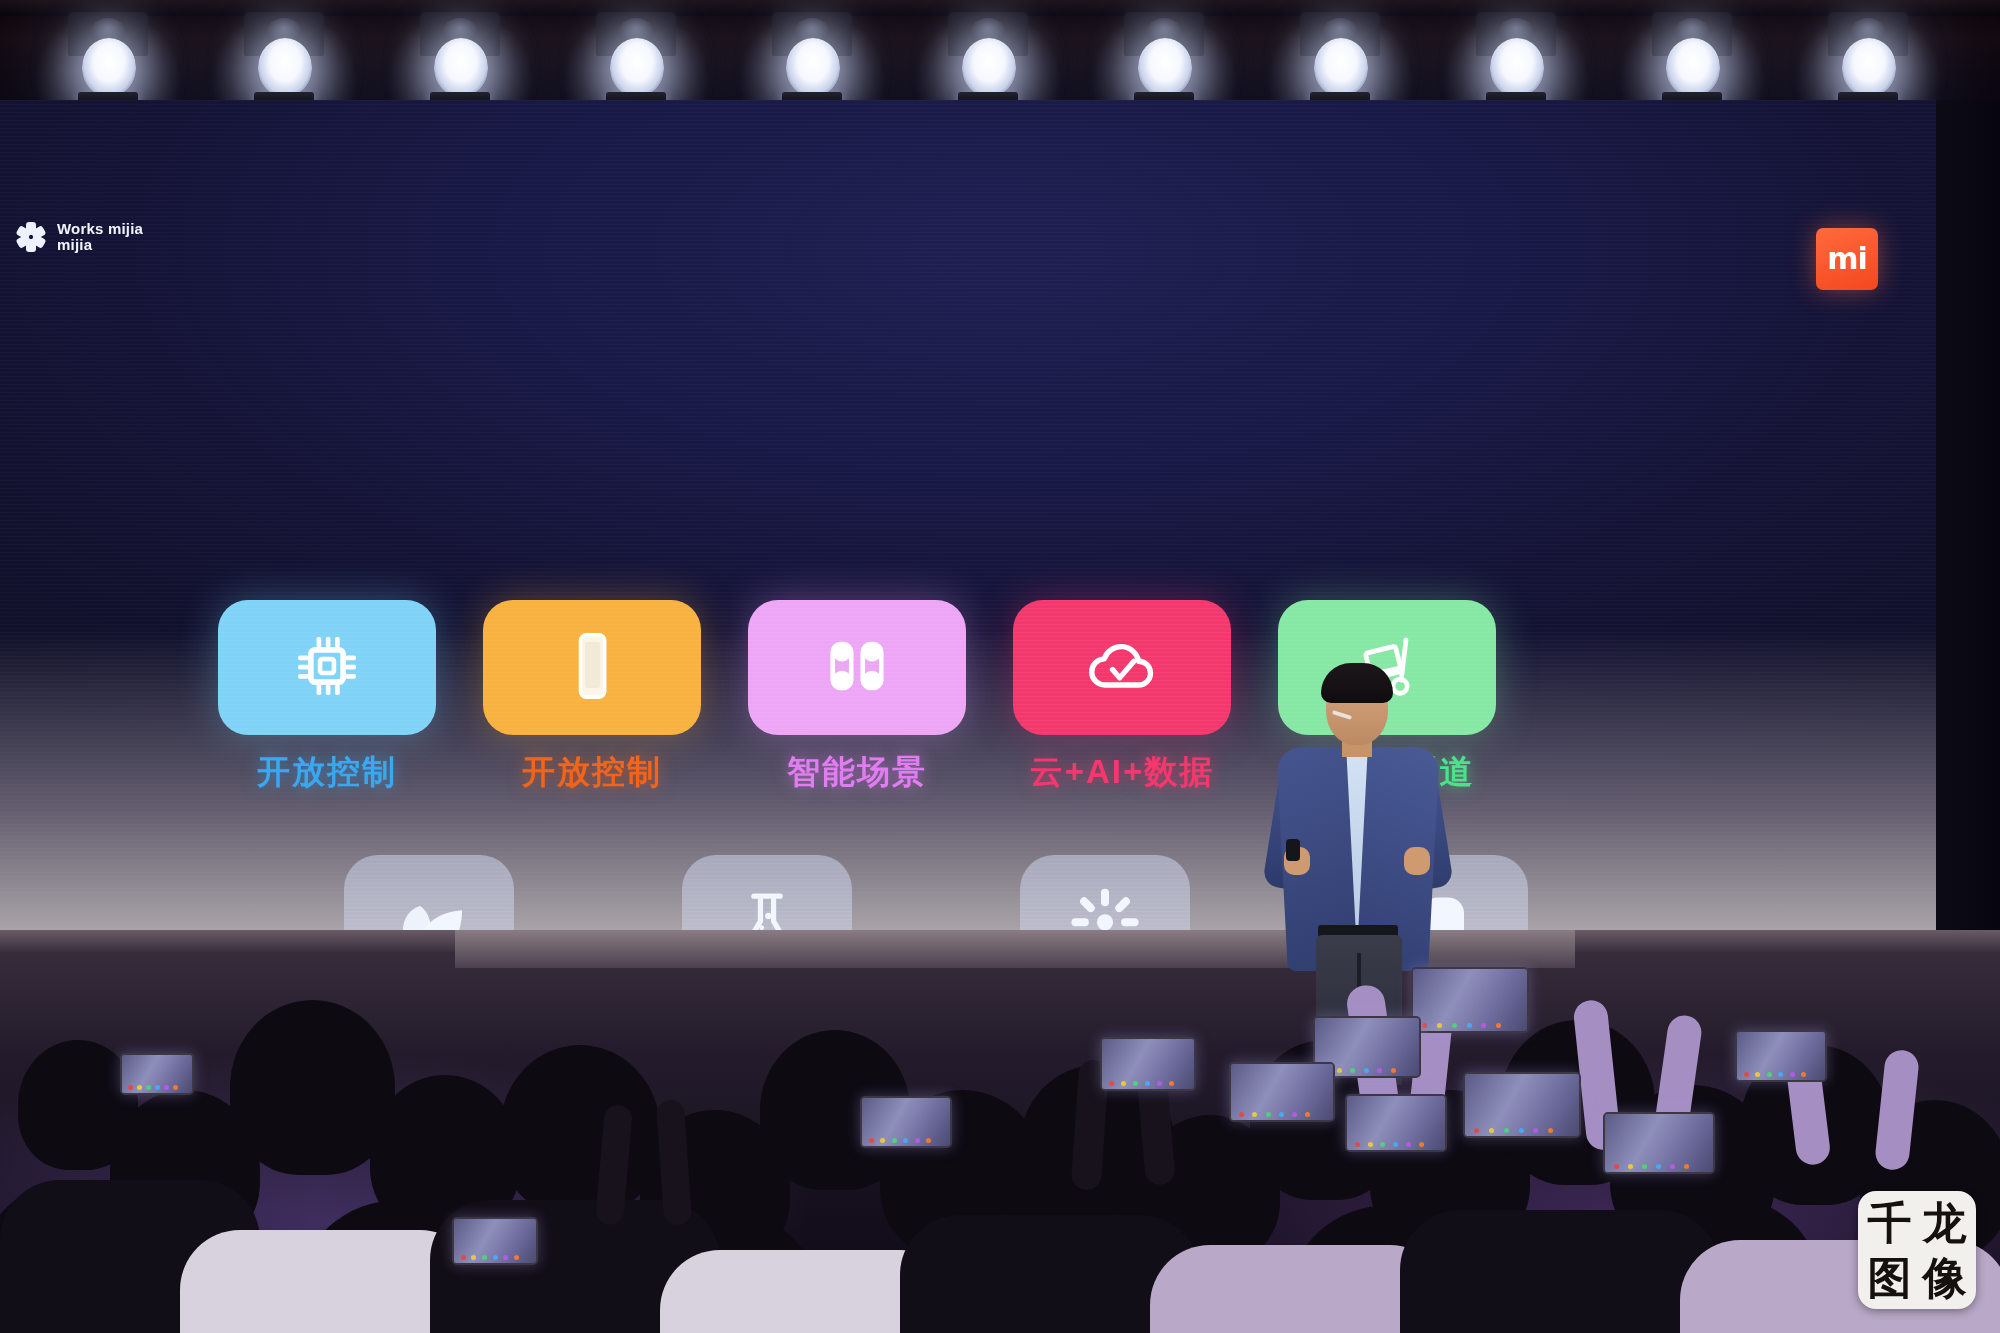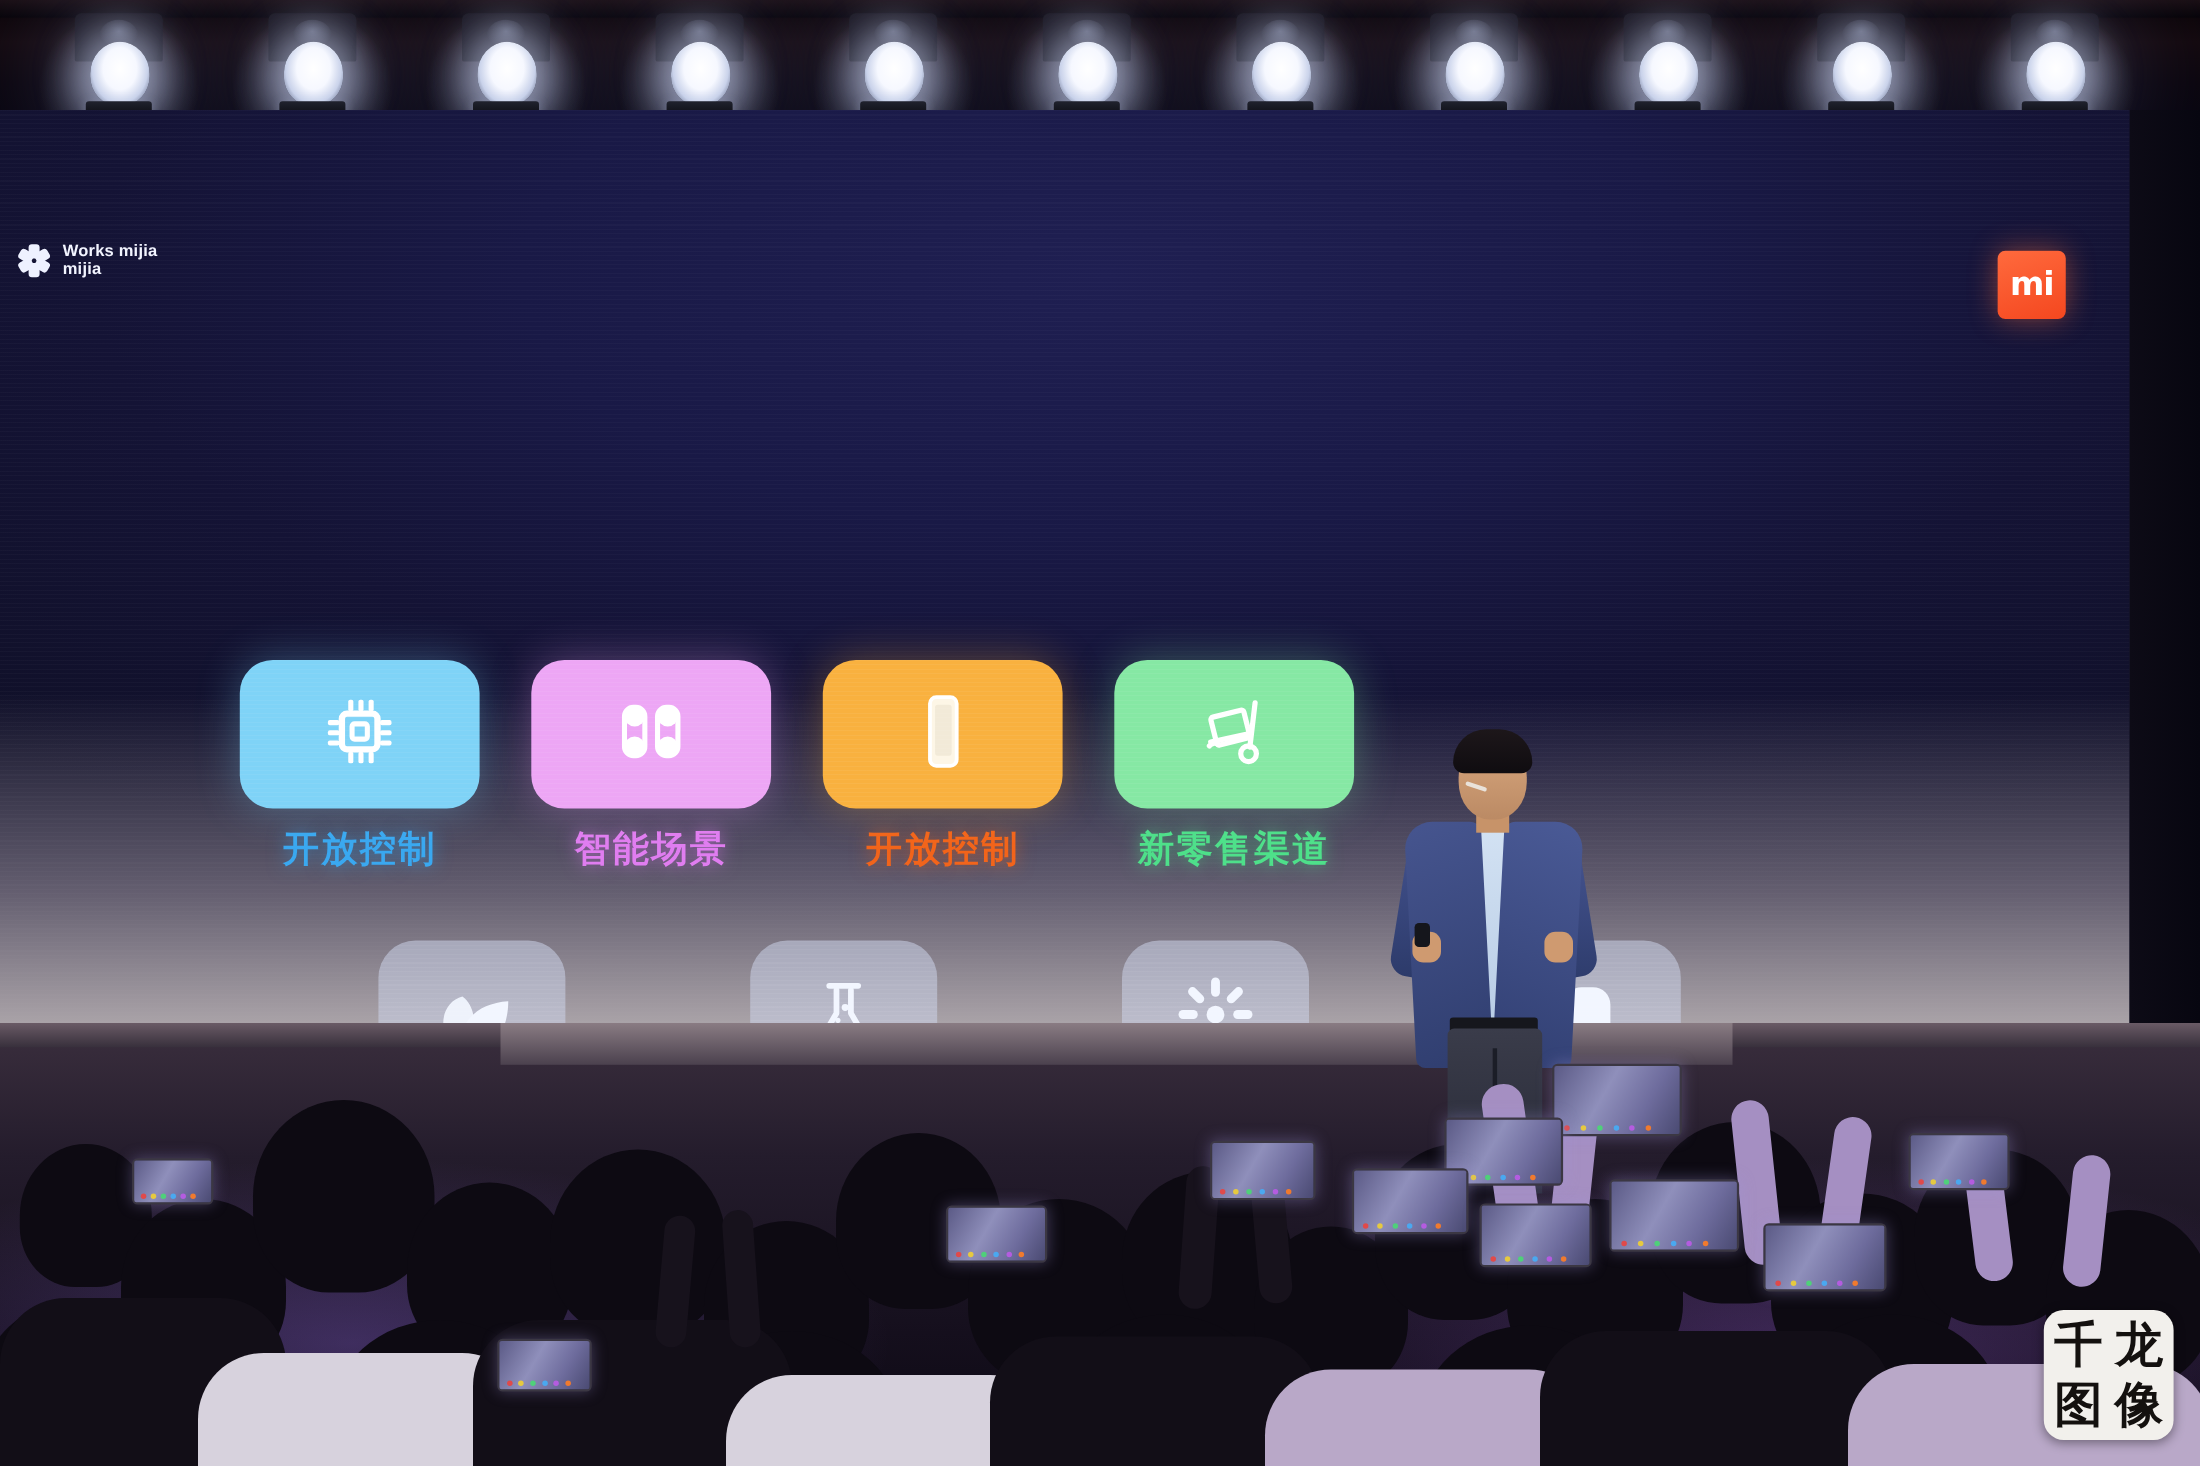--- a/index.html
+++ b/index.html
@@ -339,44 +339,53 @@
                   <rect x="7" y="31" width="9" height="4" rx="1.5"></rect>
                   <rect x="48" y="31" width="9" height="4" rx="1.5"></rect>
                   <rect x="7" y="39" width="9" height="4" rx="1.5"></rect>
                   <rect x="48" y="39" width="9" height="4" rx="1.5"></rect>
                 </g>
               </svg></span>
        </div>
        <div class="lbl" style="color:#3aa8f0;text-shadow:0 0 16px #3aa8f099">开放控制</div>
         </div>
         <div class="tile1">
+          <div class="card" style="background:#f9b13f;box-shadow:0 0 40px #f9b13f55">
+         <span><svg viewBox="0 0 64 64" width="74" height="74">
+                <rect x="22" y="5" width="21" height="54" rx="5" fill="#fdf6e6" stroke="#fff" stroke-width="3"></rect>
+                <rect x="26" y="11" width="13" height="40" rx="2" fill="#f2ead8"></rect>
+              </svg></span>
+       </div>
+       <div class="lbl" style="color:#f2641b;text-shadow:0 0 16px #f2641b99">开放控制</div>
+        </div>
+        <div class="tile1">
           <div class="card" style="background:#eda6f5;box-shadow:0 0 40px #eda6f555">
          <span><svg viewBox="0 0 64 64" width="74" height="74" fill="#fff">
                 <g>
                   <rect x="11" y="13" width="16" height="38" rx="7" fill="none" stroke="#fff" stroke-width="4"></rect>
                   <circle cx="19" cy="20" r="8"></circle>
                   <circle cx="19" cy="44" r="8"></circle>
                 </g>
                 <g>
                   <rect x="37" y="13" width="16" height="38" rx="7" fill="none" stroke="#fff" stroke-width="4"></rect>
                   <circle cx="45" cy="20" r="8"></circle>
                   <circle cx="45" cy="44" r="8"></circle>
                 </g>
               </svg></span>
        </div>
        <div class="lbl" style="color:#e07df0;text-shadow:0 0 16px #e07df099">智能场景</div>
         </div>
         <div class="tile1">
-          <div class="card" style="background:#f9b13f;box-shadow:0 0 40px #f9b13f55">
-         <span><svg viewBox="0 0 64 64" width="74" height="74">
-                <rect x="22" y="5" width="21" height="54" rx="5" fill="#fdf6e6" stroke="#fff" stroke-width="3"></rect>
-                <rect x="26" y="11" width="13" height="40" rx="2" fill="#f2ead8"></rect>
-              </svg></span>
-       </div>
-       <div class="lbl" style="color:#f2641b;text-shadow:0 0 16px #f2641b99">开放控制</div>
+          <div class="card" style="background:#f4386e;box-shadow:0 0 40px #f4386e55">
+         <span><svg viewBox="0 0 64 64" width="76" height="76" fill="none" stroke="#fff" stroke-width="4.5" stroke-linecap="round" stroke-linejoin="round">
+                <path d="M18 48a11 11 0 0 1-1-22 15 15 0 0 1 29 2 10 10 0 0 1 0 20z"></path>
+                <path d="M24 35l6 7 12-14"></path>
+              </svg></span>
+       </div>
+       <div class="lbl" style="color:#f4386e;text-shadow:0 0 16px #f4386e99">云+AI+数据</div>
         </div>
         <div class="tile1">
           <div class="card" style="background:#86e8a4;box-shadow:0 0 40px #86e8a455">
          <span><svg viewBox="0 0 64 64" width="76" height="76" fill="none" stroke="#fff" stroke-width="4" stroke-linecap="round" stroke-linejoin="round">
                 <path d="M48 10l-4 34"></path>
                 <rect x="16" y="18" width="26" height="22" rx="2" transform="rotate(-14 29 29)"></rect>
                 <path d="M14 40l28-6"></path>
                 <circle cx="43" cy="49" r="6"></circle>
                 <path d="M13 43a5 5 0 0 1 7-1"></path>
               </svg></span>

